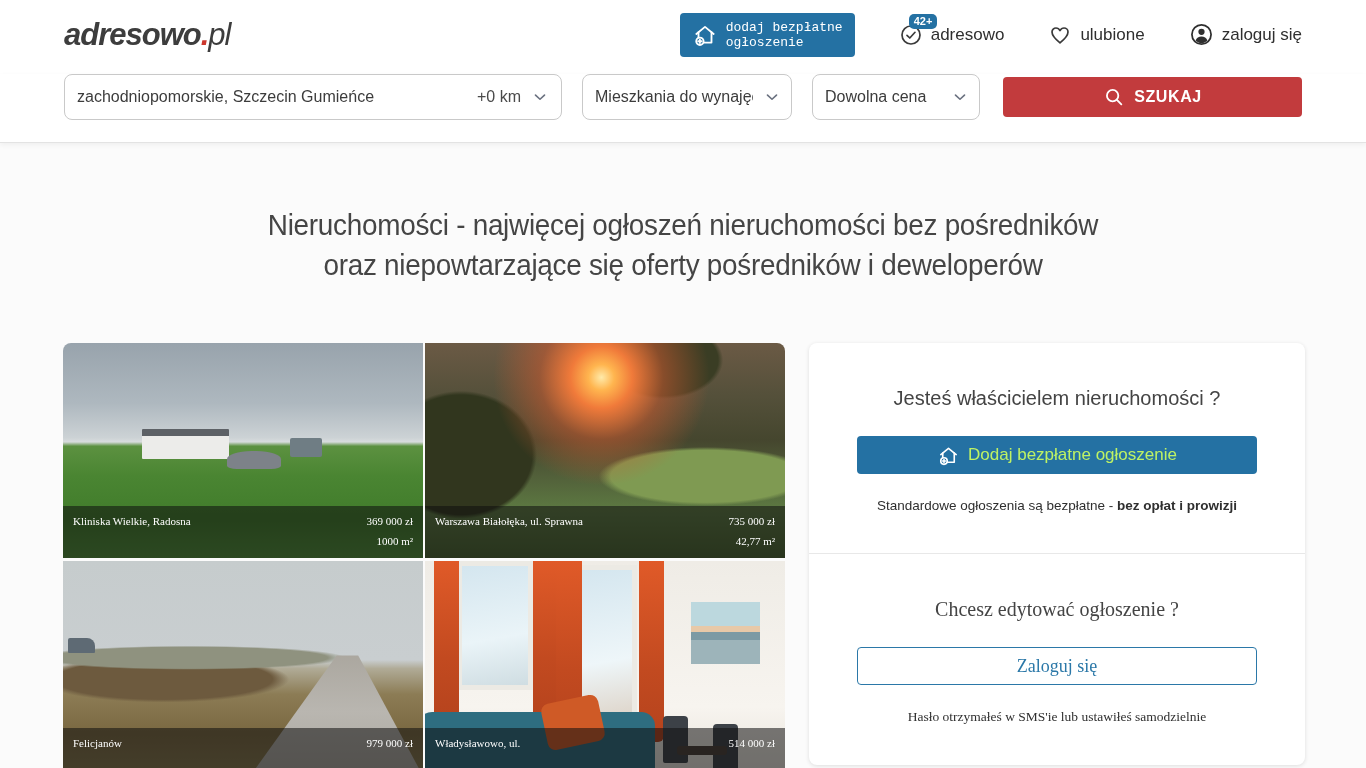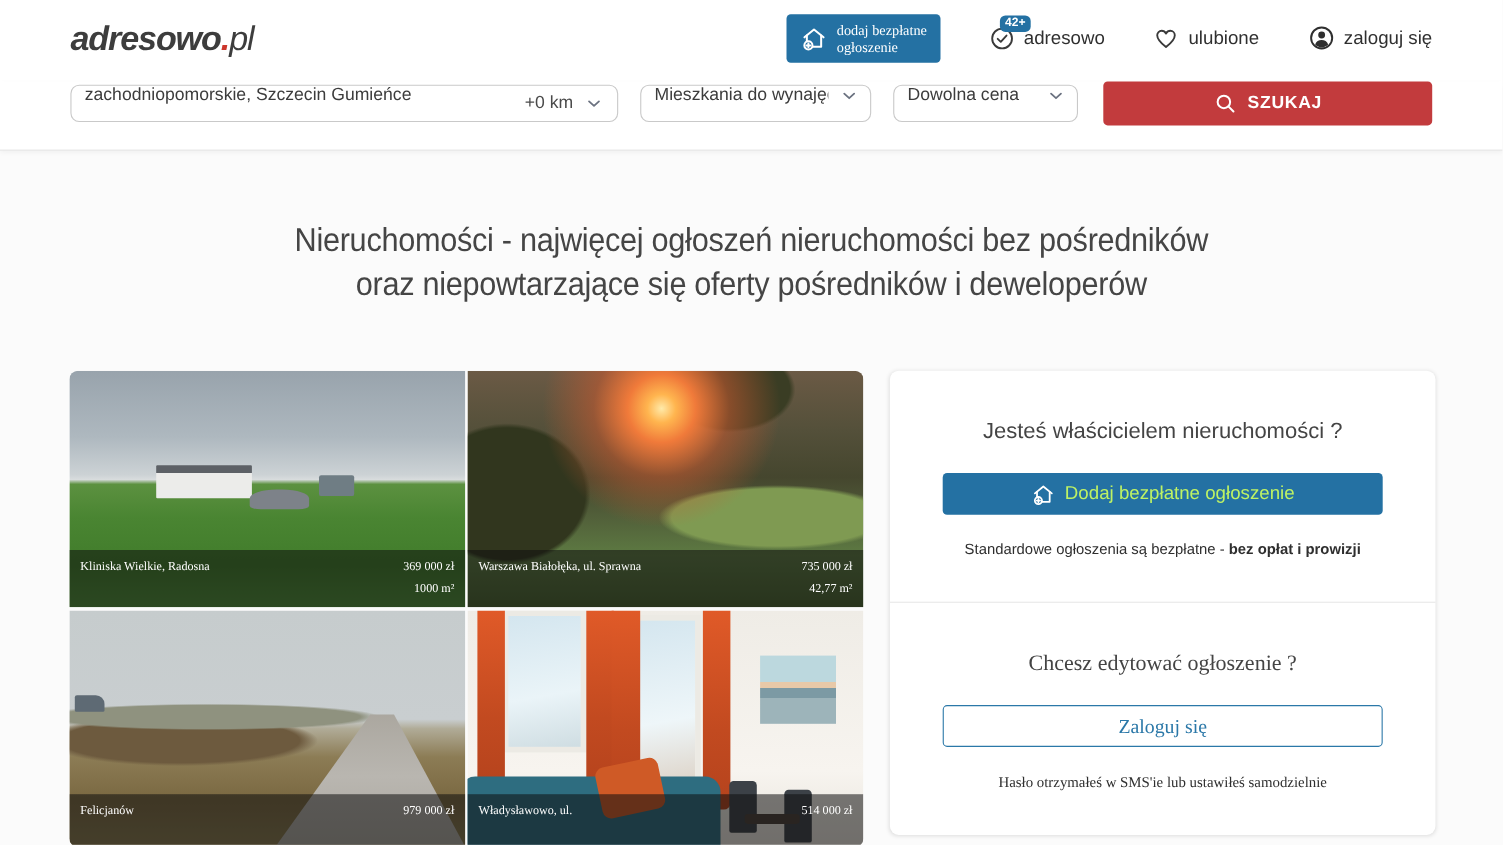--- a/index.html
+++ b/index.html
@@ -12,32 +12,32 @@
   .topbar-row { display:flex; align-items:center; justify-content:space-between;
     padding:5px 64px 10px 64px; height:74px; }
   .logo { font-style:italic; font-size:31px; letter-spacing:-1px; cursor:pointer; white-space:nowrap; }
   .logo .l-main { font-weight:700; color:#3d3d3d; }
   .logo .l-dot  { font-weight:700; color:#cc362c; }
   .logo .l-tld  { font-weight:400; color:#3d3d3d; }
 
   .top-actions { display:flex; align-items:center; gap:44px; }
   .btn-add-top { display:flex; align-items:center; gap:8px; background:#2471a3; border:none;
     color:#fff; padding:7px 12px; border-radius:4px; cursor:pointer; text-align:left;
-    font-family:Liberation Serif, serif; }
+    font-family:Liberation Mono, monospace; }
   .btn-add-top .lbl { font-size:13px; line-height:15px; }
   .top-item { display:flex; align-items:center; gap:8px; font-size:17px; color:#2f2f2f; cursor:pointer; }
   .icon-wrap { position:relative; display:inline-flex; }
   .badge { position:absolute; top:-9px; left:10px; background:#2471a3; color:#fff; font-size:11px;
     font-weight:700; padding:1px 5px; border-radius:5px; line-height:13px; }
 
   
   .search-row { display:flex; align-items:center; padding:0 64px 22px 64px; gap:20px;
     background:#fff; border-bottom:1px solid #e3e3e3; box-shadow:0 2px 5px rgba(0,0,0,0.05); }
-  .field { height:34px; border:1px solid #c9c9c9; border-radius:8px; background:#fff;
-    display:flex; font-size:16px; color:#3c3c3c; cursor:pointer; }
+  .field { height:46px; border:1px solid #c9c9c9; border-radius:8px; background:#fff;
+    display:flex; align-items:center; font-size:16px; color:#3c3c3c; cursor:pointer; }
   .field-location { width:498px; padding:0 12px; justify-content:space-between; }
   .field-location .loc-text { white-space:nowrap; overflow:hidden; }
   .field-location .radius { display:flex; align-items:center; gap:10px; color:#4a4a4a; flex:none; }
   .field-select { padding:0 10px 0 12px; justify-content:space-between; }
   .field-type { width:210px; }
   .field-type .sel-text { white-space:nowrap; overflow:hidden; width:158px; }
   .field-price { width:168px; }
   .btn-search { margin-left:3px; width:299px; height:40px; background:#c23b3d; color:#fff; border:none;
     border-radius:4px; font-family:inherit; font-weight:700; font-size:16px; letter-spacing:0.6px;
     display:flex; align-items:center; justify-content:center; gap:9px; cursor:pointer; }

